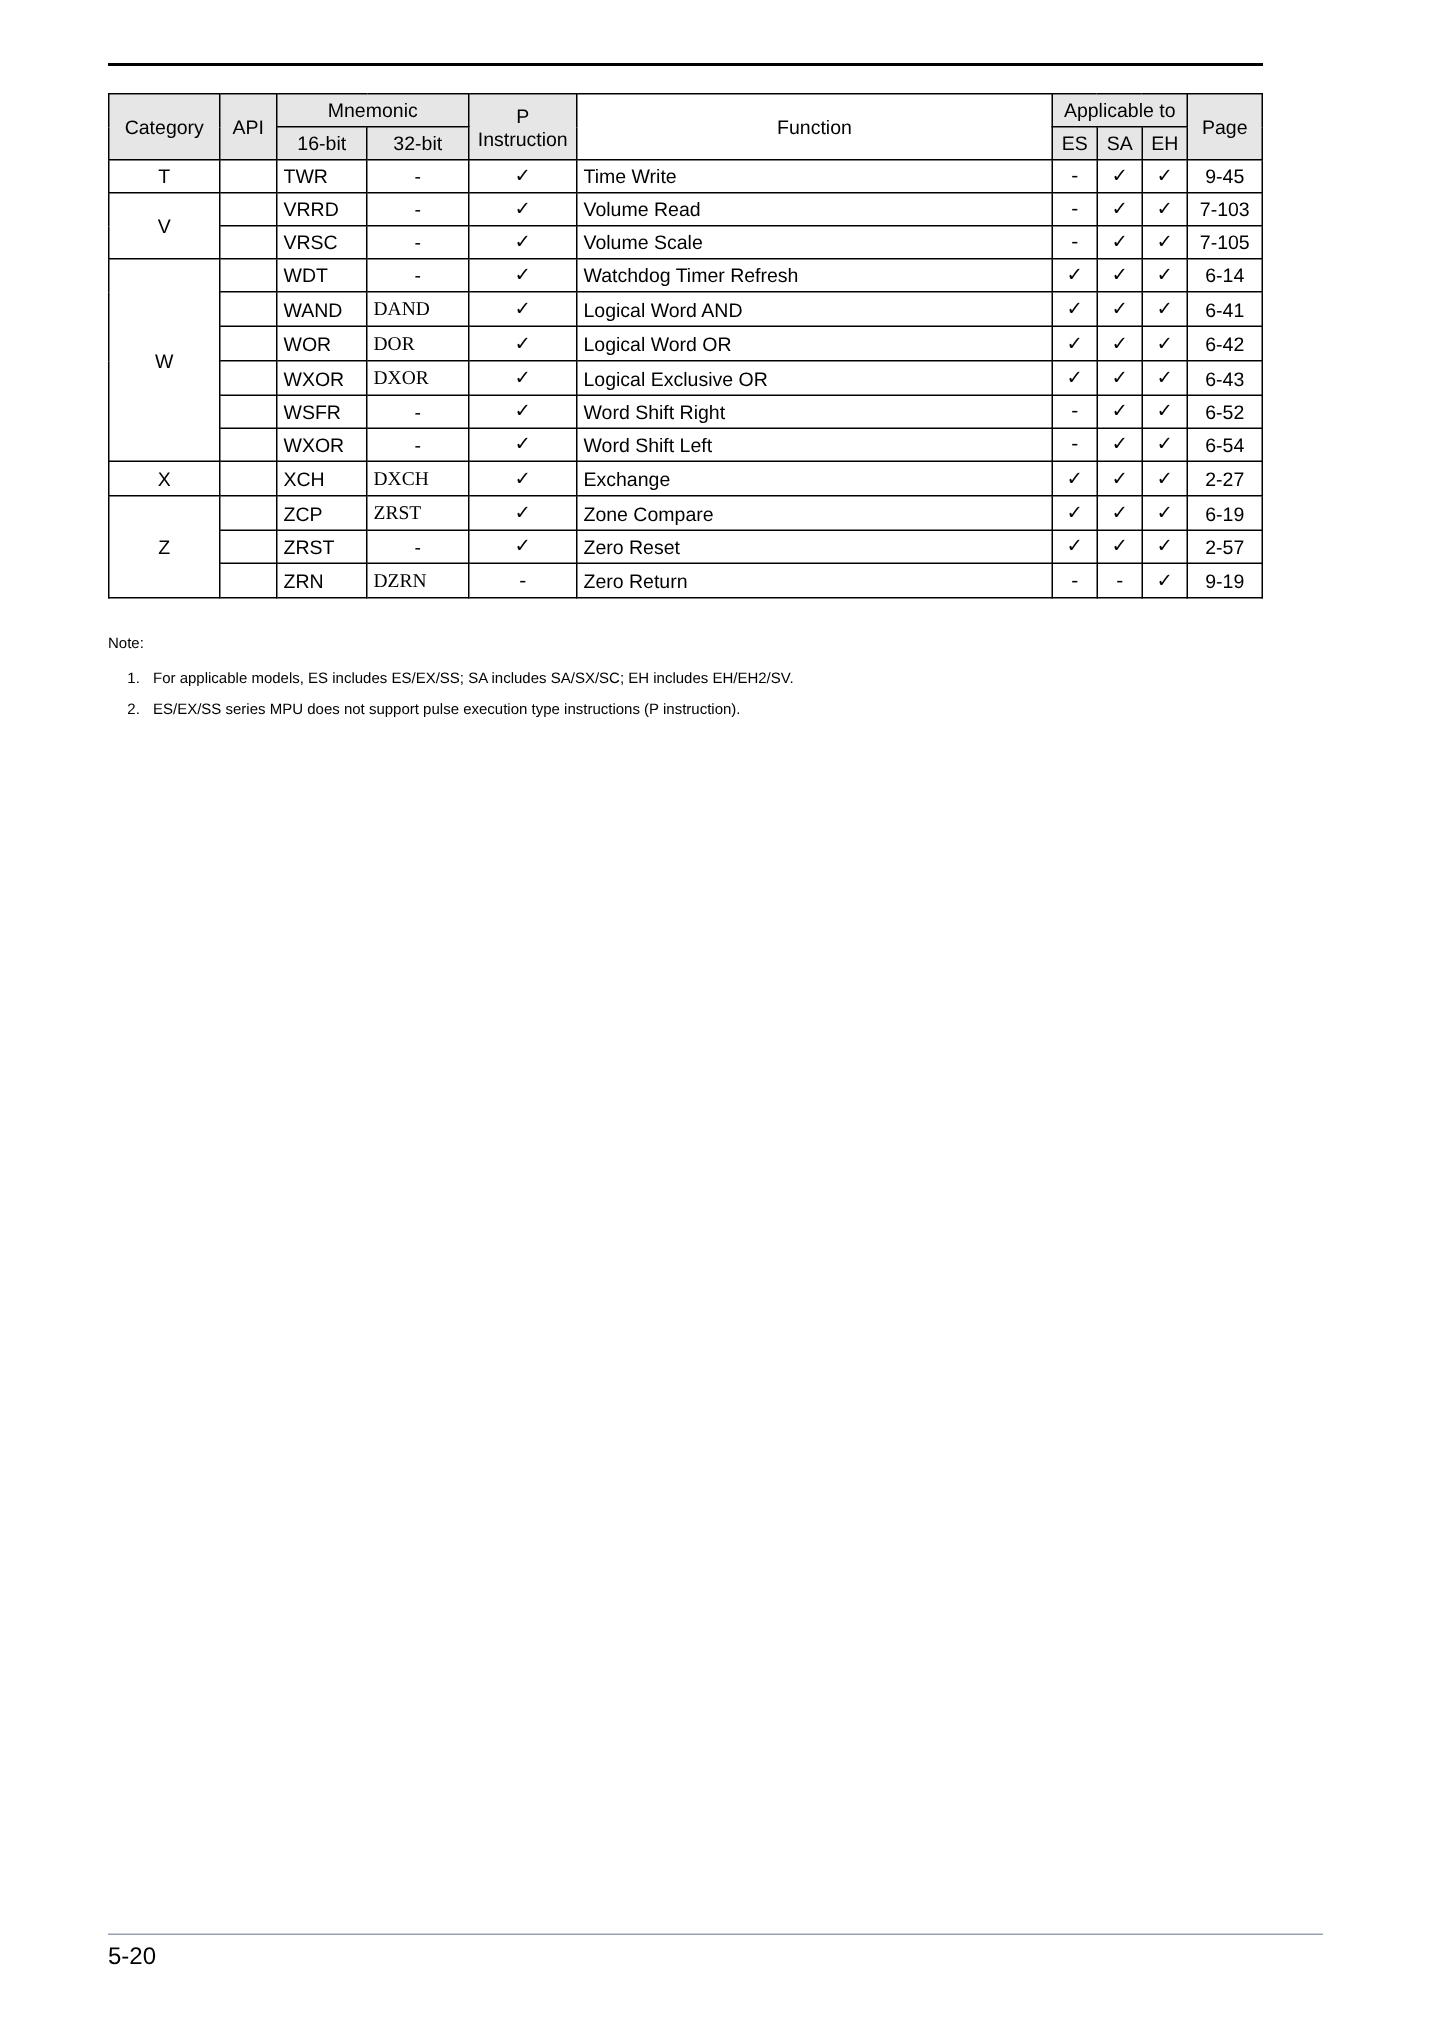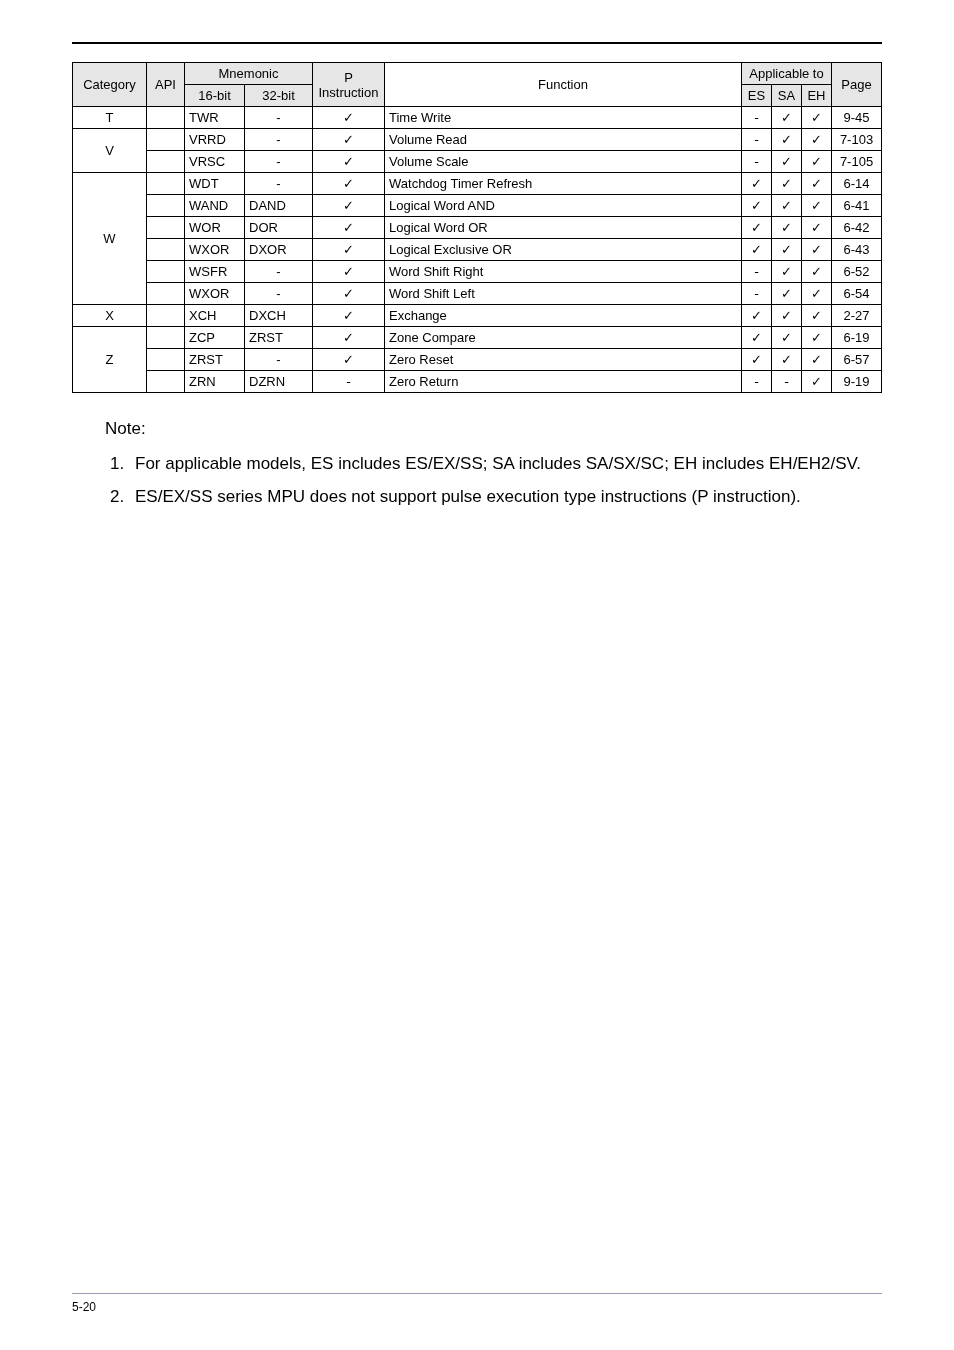--- a/index.html
+++ b/index.html
@@ -6,21 +6,21 @@
   html, body { margin: 0; padding: 0; }
   body {
     width: 954px;
     height: 1350px;
     font-family: Arial, Helvetica, sans-serif;
     font-size: 14px;
     color: #000;
     position: relative;
   }
   .page {
-    padding: 42px 72px 0 72px;
+    padding: 42px 112px 0 72px;
   }
   .top-rule {
     border-top: 2px solid #000;
     margin-bottom: 18px;
   }
   table.instr {
     border-collapse: collapse;
     width: 100%;
     table-layout: fixed;
   }
@@ -31,47 +31,46 @@
     vertical-align: middle;
   }
   table.instr th {
     background: #e6e6e6;
     font-weight: normal;
     text-align: center;
   }
   .cat { text-align: center; font-size: 15px; }
   .api { text-align: center; }
   .mn16 { padding-left: 4px; }
-  .mn32 { padding-left: 4px; }
+  .mn32 { padding-left: 4px; font-family: Liberation Serif, serif; }
   .pinst { text-align: center; font-family: "DejaVu Sans", Arial, sans-serif; }
   .func { padding-left: 6px; }
   .applic { text-align: center; font-family: "DejaVu Sans", Arial, sans-serif; }
   .pg { text-align: center; margin-top: 36px; }
   .dash { text-align: center; }
   .notes {
     margin-top: 22px;
-    font-size: 17px;
+    font-size: 10px;
     line-height: 1.7;
-    margin-left: 33px;
   }
   .notes p { margin: 0 0 6px 0; }
   .notes ol { margin: 0; padding-left: 24px; }
   .notes li { margin-bottom: 4px; padding-left: 6px; }
   .footer {
     position: absolute;
     left: 72px;
     right: 72px;
     bottom: 36px;
   }
   .footer-rule {
     border-top: 1px solid #9aa0b3;
     margin-bottom: 6px;
   }
   .footer-num {
-    font-size: 12px;
+    font-size: 16px;
   }
 </style>
 </head>
 <body>
 
 <div class="page">
   <div class="top-rule"></div>
 
   <table class="instr">
     <colgroup>
@@ -233,21 +232,21 @@
         </tr>
         <tr>
           <td class="api"></td>
           <td class="mn16">ZRST</td>
           <td class="dash">-</td>
           <td class="pinst">✓</td>
           <td class="func">Zero Reset</td>
           <td class="applic">✓</td>
           <td class="applic">✓</td>
           <td class="applic">✓</td>
-          <td class="pg">6-57</td>
+          <td class="pg">2-57</td>
         </tr>
         <tr>
           <td class="api"></td>
           <td class="mn16">ZRN</td>
           <td class="mn32">DZRN</td>
           <td class="pinst">-</td>
           <td class="func">Zero Return</td>
           <td class="applic">-</td>
           <td class="applic">-</td>
           <td class="applic">✓</td>

